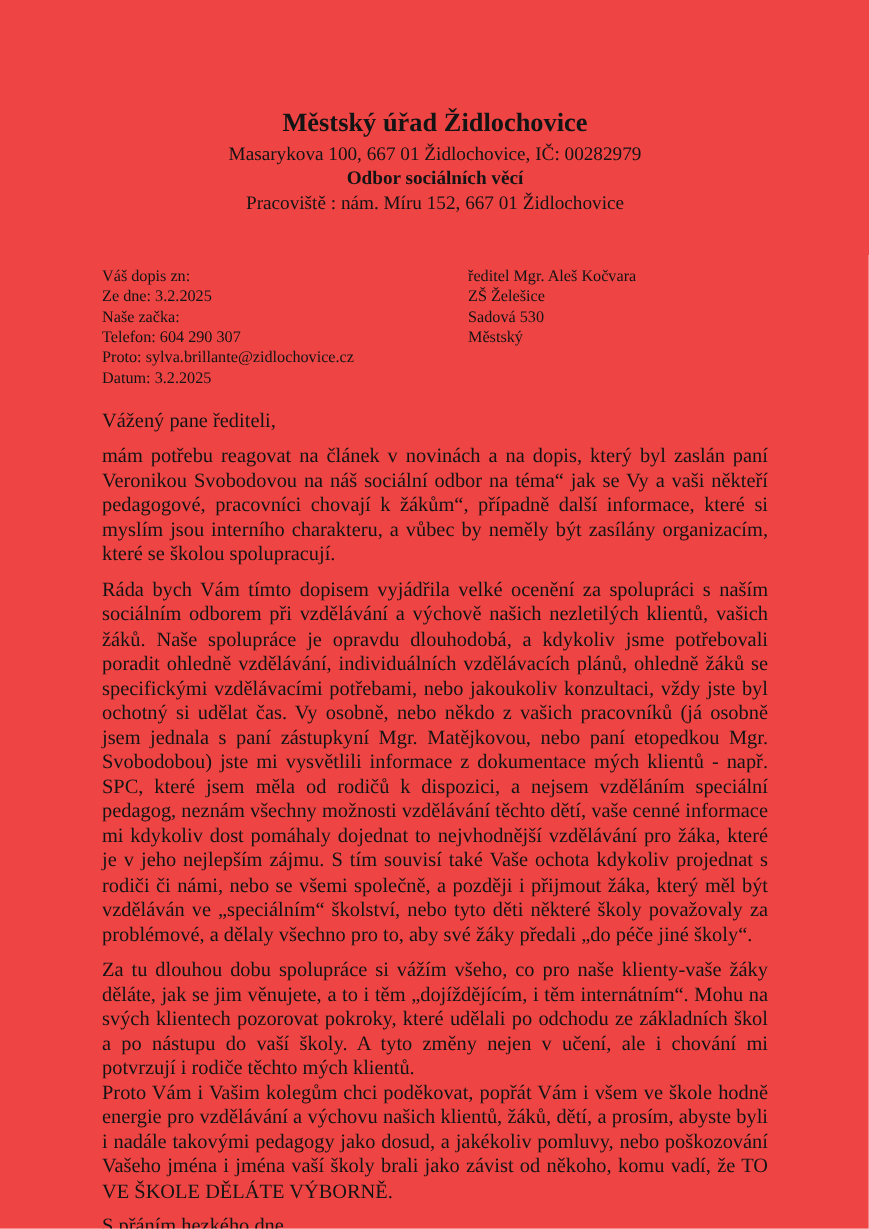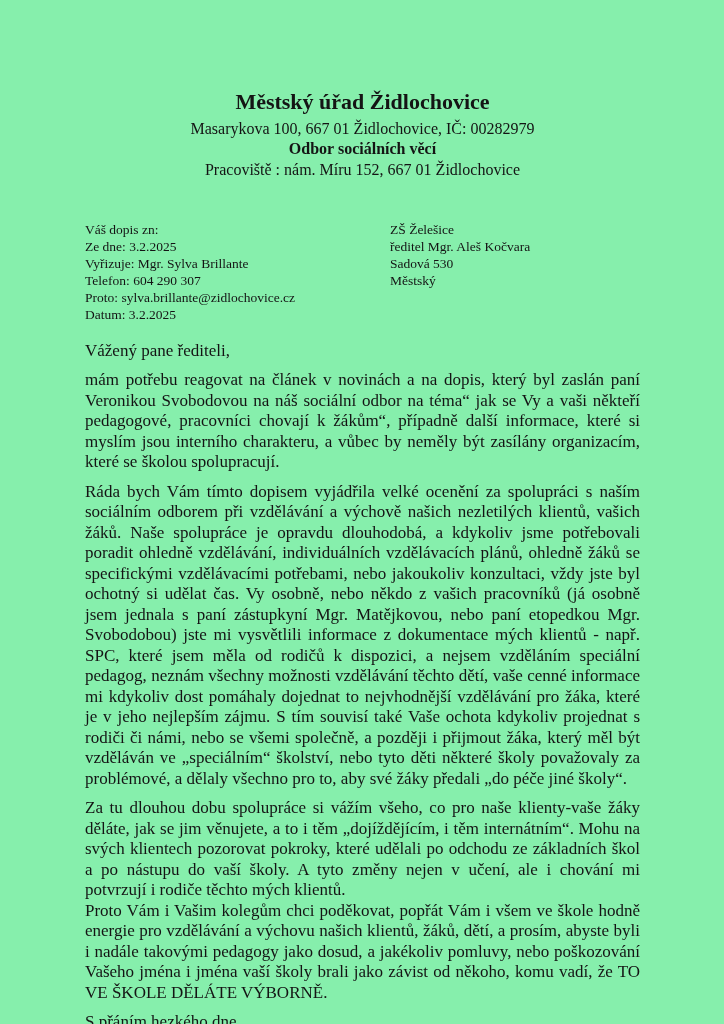--- a/index.html
+++ b/index.html
@@ -5,21 +5,21 @@
   html, body {
     margin: 0;
     padding: 0;
     background: #ffffff;
   }
   .page {
     position: relative;
     width: 724px;
     height: 1024px;
     box-sizing: border-box;
-    background: #86efac;
+    background: #ef4444;
     color: #141414;
     font-family: "Liberation Serif", serif;
     padding: 88px 84px 20px 85px;
     overflow: hidden;
   }
   
   .letterhead {
     text-align: center;
     line-height: 1.3;
   }
@@ -85,28 +85,28 @@
     <div class="org-title">Městský úřad Židlochovice</div>
     <div class="org-line">Masarykova 100, 667 01 Židlochovice, IČ: 00282979</div>
     <div class="org-line org-dept">Odbor sociálních věcí</div>
     <div class="org-line">Pracoviště : nám. Míru 152, 667 01 Židlochovice</div>
   </div>
 
   <div class="ref-row">
     <div class="ref-left">
       <div>Váš dopis zn:</div>
       <div>Ze dne: 3.2.2025</div>
-      <div>Vyřizuje: Mgr. Sylva Brillante</div>
+      <div>Naše začka:</div>
       <div>Telefon: 604 290 307</div>
       <div>Proto: sylva.brillante@zidlochovice.cz</div>
       <div>Datum: 3.2.2025</div>
     </div>
     <div class="ref-right">
+      <div>ředitel Mgr. Aleš Kočvara</div>
       <div>ZŠ Želešice</div>
-      <div>ředitel Mgr. Aleš Kočvara</div>
       <div>Sadová 530</div>
       <div>Městský</div>
     </div>
   </div>
 
   <div class="letter-body">
     <p class="salutation">Vážený pane řediteli,</p>
     <p>mám potřebu reagovat na článek v novinách a na dopis, který byl zaslán paní Veronikou Svobodovou na náš sociální odbor na téma“ jak se Vy a vaši někteří pedagogové, pracovníci chovají k žákům“, případně další informace, které si myslím jsou interního charakteru, a vůbec by neměly být zasílány organizacím, které se školou spolupracují.</p>
     <p>Ráda bych Vám tímto dopisem vyjádřila velké ocenění za spolupráci s naším sociálním odborem při vzdělávání a výchově našich nezletilých klientů, vašich žáků. Naše spolupráce je opravdu dlouhodobá, a kdykoliv jsme potřebovali poradit ohledně vzdělávání, individuálních vzdělávacích plánů, ohledně žáků se specifickými vzdělávacími potřebami, nebo jakoukoliv konzultaci, vždy jste byl ochotný si udělat čas. Vy osobně, nebo někdo z vašich pracovníků (já osobně jsem jednala s paní zástupkyní Mgr. Matějkovou, nebo paní etopedkou Mgr. Svobodobou) jste mi vysvětlili informace z dokumentace mých klientů - např. SPC, které jsem měla od rodičů k dispozici, a nejsem vzděláním speciální pedagog, neznám všechny možnosti vzdělávání těchto dětí, vaše cenné informace mi kdykoliv dost pomáhaly dojednat to nejvhodnější vzdělávání pro žáka, které je v jeho nejlepším zájmu. S tím souvisí také Vaše ochota kdykoliv projednat s rodiči či námi, nebo se všemi společně, a později i přijmout žáka, který měl být vzděláván ve „speciálním“ školství, nebo tyto děti některé školy považovaly za problémové, a dělaly všechno pro to, aby své žáky předali „do péče jiné školy“.</p>
     <p class="para-tight">Za tu dlouhou dobu spolupráce si vážím všeho, co pro naše klienty-vaše žáky děláte, jak se jim věnujete, a to i těm „dojíždějícím, i těm internátním“. Mohu na svých klientech pozorovat pokroky, které udělali po odchodu ze základních škol a po nástupu do vaší školy. A tyto změny nejen v učení, ale i chování mi potvrzují i rodiče těchto mých klientů.</p>

